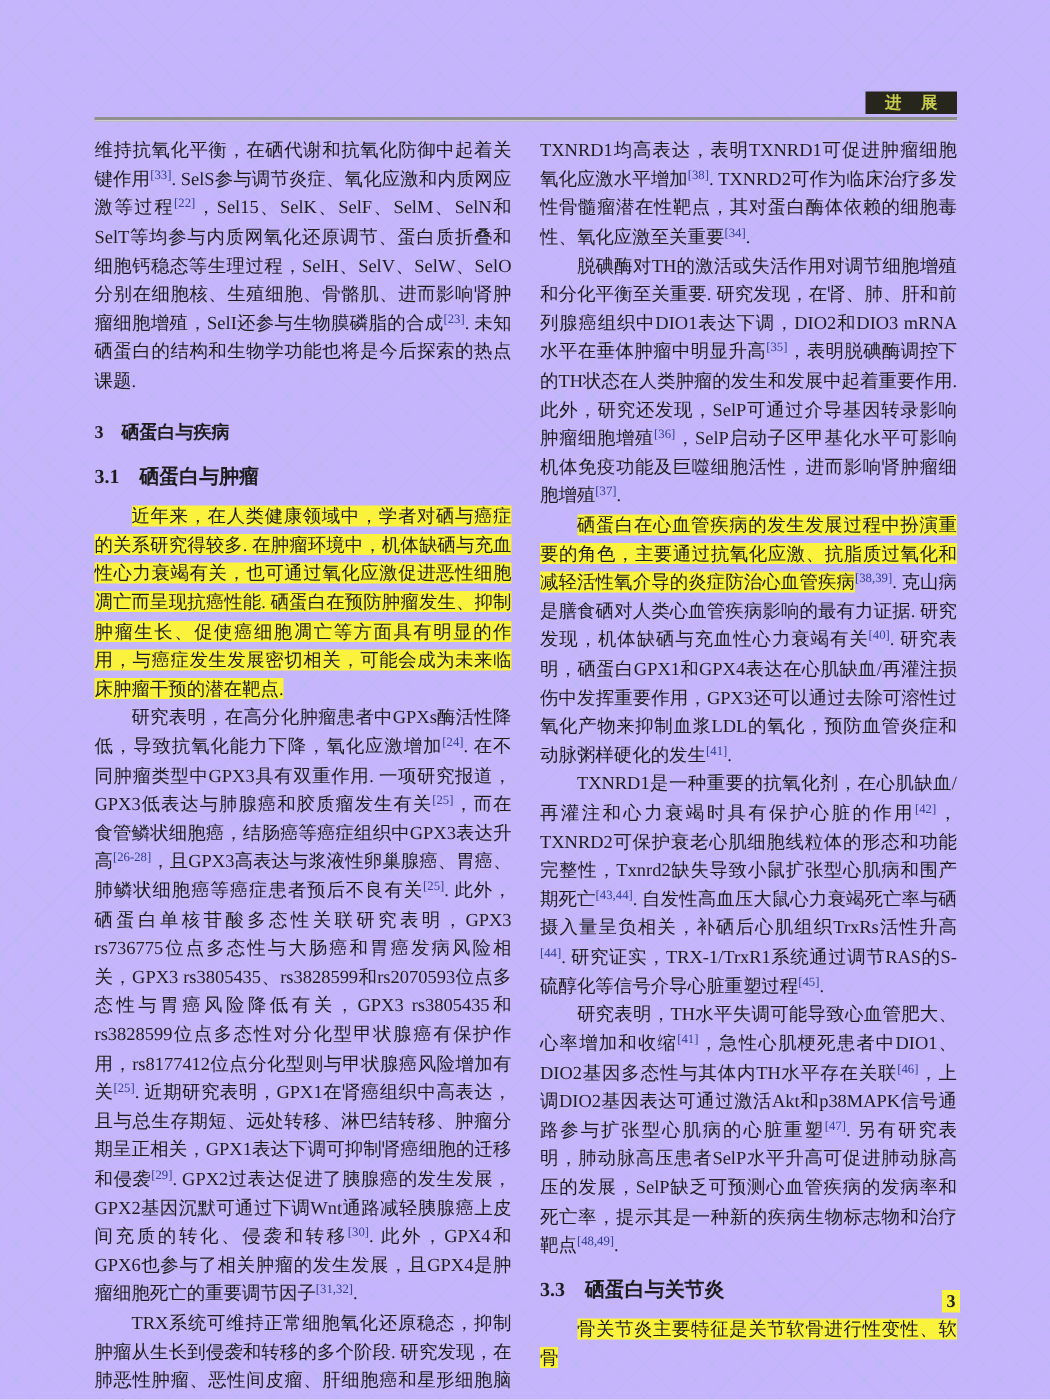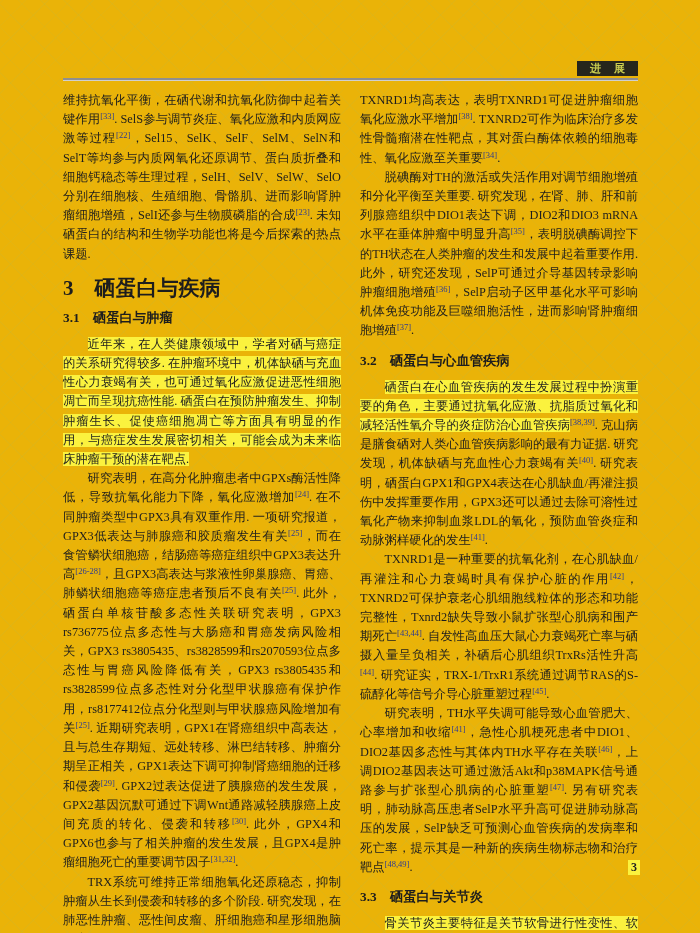--- a/index.html
+++ b/index.html
@@ -1,21 +1,21 @@
 <!DOCTYPE html>
 <html><head>
 <meta charset="utf-8">
 <style>
   html,body{margin:0;padding:0;}
   body{
     width:700px;height:933px;position:relative;background:#ffffff;
     font-family:"Liberation Serif","DejaVu Serif",serif;color:#1d1d1d;
     overflow:hidden;
   }
-  .page{position:absolute;inset:0;background:#eab308;}
+  .page{position:absolute;inset:0;background:#c4b5fd;}
   
   .watermark{
     position:absolute;inset:0;pointer-events:none;
     background:
       repeating-linear-gradient(45deg, rgba(120,190,150,0.06) 0 1px, transparent 1px 16px),
       repeating-linear-gradient(-45deg, rgba(120,190,150,0.06) 0 1px, transparent 1px 16px);
   }
   .header-badge{
     position:absolute;top:61px;left:577px;width:61px;height:15px;
     background:#26261c;color:#c9cd4f;font-weight:bold;font-size:11px;
@@ -27,21 +27,21 @@
     position:absolute;top:78px;left:63px;width:575px;height:2px;
     background:#8f8f8f;border-bottom:1px solid #cfcfcf;
   }
   .columns{
     position:absolute;top:91px;left:63px;width:575px;
     display:flex;gap:19px;
   }
   .col{width:278px;font-size:12.3px;line-height:19.2px;text-align:justify;}
   .para{margin:0;}
   .indent{text-indent:2em;}
-  .h1{font-size:21px;font-weight:bold;margin:14px 0 10px 0;line-height:20px;}
+  .h1{font-size:12px;font-weight:bold;margin:14px 0 10px 0;line-height:20px;}
   .h2{font-size:13.3px;font-weight:bold;margin:11px 0 8px 0;line-height:18px;}
   .it{}
   .ref{
     color:#2b3a92;font-size:8.5px;line-height:0;
     position:relative;top:-4px;letter-spacing:0;
   }
   .hl{background:#fbf23e;}
   .page-number{
     position:absolute;top:860px;left:628px;font-size:12px;font-weight:bold;
     color:#222;background:#fbf23e;padding:0 3px;
@@ -62,21 +62,20 @@
         <p class="para"><span>维持抗氧化平衡，在硒代谢和抗氧化防御中起着关键作用</span><span class="ref">[33]</span><span>. SelS参与调节炎症、氧化应激和内质网应激等过程</span><span class="ref">[22]</span><span>，Sel15、SelK、SelF、SelM、SelN和SelT等均参与内质网氧化还原调节、蛋白质折叠和细胞钙稳态等生理过程，SelH、SelV、SelW、SelO分别在细胞核、生殖细胞、骨骼肌、进而影响肾肿瘤细胞增殖，SelI还参与生物膜磷脂的合成</span><span class="ref">[23]</span><span>. 未知硒蛋白的结构和生物学功能也将是今后探索的热点课题.</span></p>
         <div class="h1">3　硒蛋白与疾病</div>
         <div class="h2">3.1　硒蛋白与肿瘤</div>
         <p class="para indent"><span class="hl">近年来，在人类健康领域中，学者对硒与癌症的关系研究得较多. 在肿瘤环境中，机体缺硒与充血性心力衰竭有关，也可通过氧化应激促进恶性细胞凋亡而呈现抗癌性能. 硒蛋白在预防肿瘤发生、抑制肿瘤生长、促使癌细胞凋亡等方面具有明显的作用，与癌症发生发展密切相关，可能会成为未来临床肿瘤干预的潜在靶点.</span></p>
         <p class="para indent"><span>研究表明，在高分化肿瘤患者中GPXs酶活性降低，导致抗氧化能力下降，氧化应激增加</span><span class="ref">[24]</span><span>. 在不同肿瘤类型中GPX3具有双重作用. 一项研究报道，</span><span class="it">GPX3</span><span>低表达与肺腺癌和胶质瘤发生有关</span><span class="ref">[25]</span><span>，而在食管鳞状细胞癌，结肠癌等癌症组织中</span><span class="it">GPX3</span><span>表达升高</span><span class="ref">[26-28]</span><span>，且</span><span class="it">GPX3</span><span>高表达与浆液性卵巢腺癌、胃癌、肺鳞状细胞癌等癌症患者预后不良有关</span><span class="ref">[25]</span><span>. 此外，硒蛋白单核苷酸多态性关联研究表明，</span><span class="it">GPX3</span><span> rs736775位点多态性与大肠癌和胃癌发病风险相关，</span><span class="it">GPX3</span><span> rs3805435、rs3828599和rs2070593位点多态性与胃癌风险降低有关，</span><span class="it">GPX3</span><span> rs3805435和rs3828599位点多态性对分化型甲状腺癌有保护作用，rs8177412位点分化型则与甲状腺癌风险增加有关</span><span class="ref">[25]</span><span>. 近期研究表明，</span><span class="it">GPX1</span><span>在肾癌组织中高表达，且与总生存期短、远处转移、淋巴结转移、肿瘤分期呈正相关，</span><span class="it">GPX1</span><span>表达下调可抑制肾癌细胞的迁移和侵袭</span><span class="ref">[29]</span><span>. </span><span class="it">GPX2</span><span>过表达促进了胰腺癌的发生发展，</span><span class="it">GPX2</span><span>基因沉默可通过下调Wnt通路减轻胰腺癌上皮间充质的转化、侵袭和转移</span><span class="ref">[30]</span><span>. 此外，</span><span class="it">GPX4</span><span>和</span><span class="it">GPX6</span><span>也参与了相关肿瘤的发生发展，且</span><span class="it">GPX4</span><span>是肿瘤细胞死亡的重要调节因子</span><span class="ref">[31,32]</span><span>.</span></p>
         <p class="para indent"><span>TRX系统可维持正常细胞氧化还原稳态，抑制肿瘤从生长到侵袭和转移的多个阶段. 研究发现，在肺恶性肿瘤、恶性间皮瘤、肝细胞癌和星形细胞脑肿瘤中</span></p>
       </div>
     <div class="col">
         <p class="para"><span class="it">TXNRD1</span><span>均高表达，表明</span><span class="it">TXNRD1</span><span>可促进肿瘤细胞氧化应激水平增加</span><span class="ref">[38]</span><span>. </span><span class="it">TXNRD2</span><span>可作为临床治疗多发性骨髓瘤潜在性靶点，其对蛋白酶体依赖的细胞毒性、氧化应激至关重要</span><span class="ref">[34]</span><span>.</span></p>
         <p class="para indent"><span>脱碘酶对TH的激活或失活作用对调节细胞增殖和分化平衡至关重要. 研究发现，在肾、肺、肝和前列腺癌组织中</span><span class="it">DIO1</span><span>表达下调，</span><span class="it">DIO2</span><span>和</span><span class="it">DIO3</span><span> mRNA水平在垂体肿瘤中明显升高</span><span class="ref">[35]</span><span>，表明脱碘酶调控下的TH状态在人类肿瘤的发生和发展中起着重要作用. 此外，研究还发现，</span><span class="it">SelP</span><span>可通过介导基因转录影响肿瘤细胞增殖</span><span class="ref">[36]</span><span>，</span><span class="it">SelP</span><span>启动子区甲基化水平可影响机体免疫功能及巨噬细胞活性，进而影响肾肿瘤细胞增殖</span><span class="ref">[37]</span><span>.</span></p>
-        <div class="h2">3.2　硒蛋白与心血管疾病</div>
         <p class="para indent"><span class="hl">硒蛋白在心血管疾病的发生发展过程中扮演重要的角色，主要通过抗氧化应激、抗脂质过氧化和减轻活性氧介导的炎症防治心血管疾病</span><span class="ref">[38,39]</span><span>. 克山病是膳食硒对人类心血管疾病影响的最有力证据. 研究发现，机体缺硒与充血性心力衰竭有关</span><span class="ref">[40]</span><span>. 研究表明，硒蛋白GPX1和GPX4表达在心肌缺血/再灌注损伤中发挥重要作用，GPX3还可以通过去除可溶性过氧化产物来抑制血浆LDL的氧化，预防血管炎症和动脉粥样硬化的发生</span><span class="ref">[41]</span><span>.</span></p>
         <p class="para indent"><span>TXNRD1是一种重要的抗氧化剂，在心肌缺血/再灌注和心力衰竭时具有保护心脏的作用</span><span class="ref">[42]</span><span>，TXNRD2可保护衰老心肌细胞线粒体的形态和功能完整性，</span><span class="it">Txnrd2</span><span>缺失导致小鼠扩张型心肌病和围产期死亡</span><span class="ref">[43,44]</span><span>. 自发性高血压大鼠心力衰竭死亡率与硒摄入量呈负相关，补硒后心肌组织TrxRs活性升高</span><span class="ref">[44]</span><span>. 研究证实，TRX-1/TrxR1系统通过调节RAS的S-硫醇化等信号介导心脏重塑过程</span><span class="ref">[45]</span><span>.</span></p>
         <p class="para indent"><span>研究表明，TH水平失调可能导致心血管肥大、心率增加和收缩</span><span class="ref">[41]</span><span>，急性心肌梗死患者中</span><span class="it">DIO1</span><span>、</span><span class="it">DIO2</span><span>基因多态性与其体内TH水平存在关联</span><span class="ref">[46]</span><span>，上调</span><span class="it">DIO2</span><span>基因表达可通过激活Akt和p38MAPK信号通路参与扩张型心肌病的心脏重塑</span><span class="ref">[47]</span><span>. 另有研究表明，肺动脉高压患者SelP水平升高可促进肺动脉高压的发展，SelP缺乏可预测心血管疾病的发病率和死亡率，提示其是一种新的疾病生物标志物和治疗靶点</span><span class="ref">[48,49]</span><span>.</span></p>
         <div class="h2">3.3　硒蛋白与关节炎</div>
         <p class="para indent"><span class="hl">骨关节炎主要特征是关节软骨进行性变性、软骨</span></p>
       </div>
   </div>
 
   <div class="page-number">3</div>
 </div>

